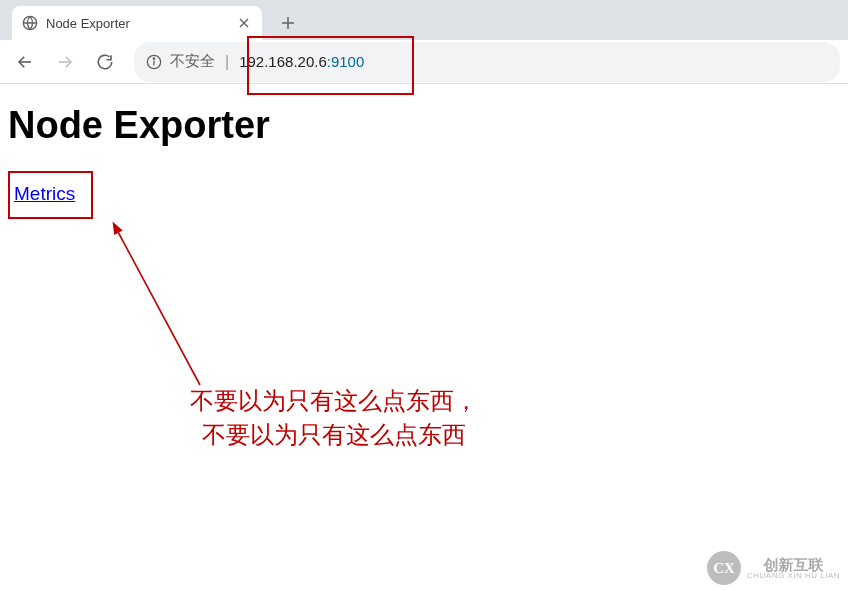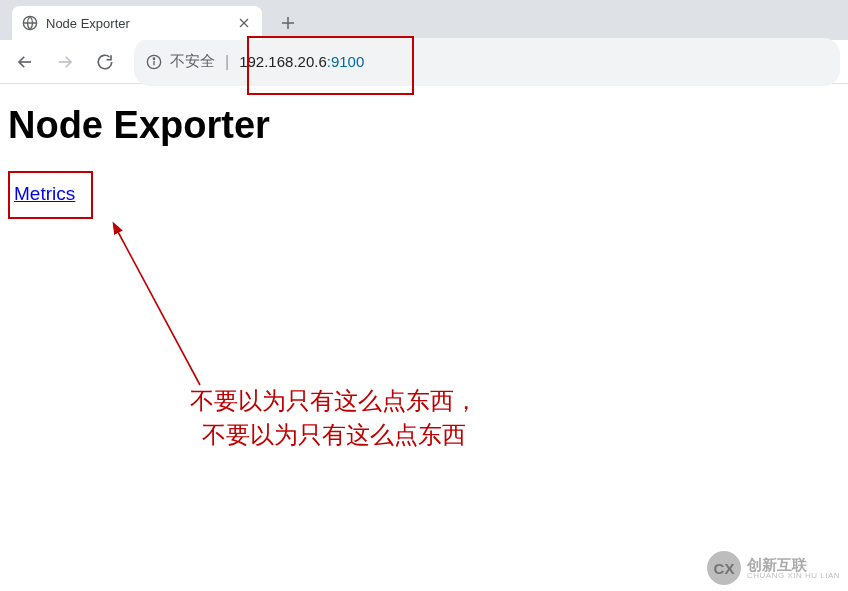--- a/index.html
+++ b/index.html
@@ -79,21 +79,21 @@
       display: flex;
       align-items: center;
       justify-content: center;
       color: #5f6368;
       border-radius: 50%;
       cursor: pointer;
     }
     .nav-btn.disabled { color: #bdc1c6; cursor: default; }
     .address-bar {
       flex: 1;
-      height: 48px;
+      height: 40px;
       background: #f1f3f4;
       border-radius: 16px;
       display: flex;
       align-items: center;
       padding: 0 12px;
       gap: 8px;
       margin-left: 6px;
     }
     .security-icon {
       color: #5f6368;
@@ -168,30 +168,31 @@
       display: flex;
       align-items: center;
       gap: 6px;
       opacity: 0.55;
     }
     .wm-circle {
       width: 34px;
       height: 34px;
       border-radius: 50%;
       background: #888;
-      color: #000000;
+      color: #ffffff;
       font-weight: 700;
       display: flex;
       align-items: center;
       justify-content: center;
       font-size: 15px;
       letter-spacing: 0;
+      font-family: Liberation Serif, serif;
     }
     .wm-text { line-height: 1; }
-    .wm-cn { font-size: 15px; font-weight: 700; color: #666; }
+    .wm-cn { font-size: 15px; font-weight: 700; color: #666; text-align: center; }
     .wm-en { font-size: 8px; color: #888; letter-spacing: 0.5px; }
   </style>
 </head>
 <body>
 
 <div class="tab-strip">
   <div class="tab">
     <span class="tab-favicon">
       <svg width="16" height="16" viewBox="0 0 24 24" fill="none" stroke="#5f6368" stroke-width="2">
         <circle cx="12" cy="12" r="10"></circle>

